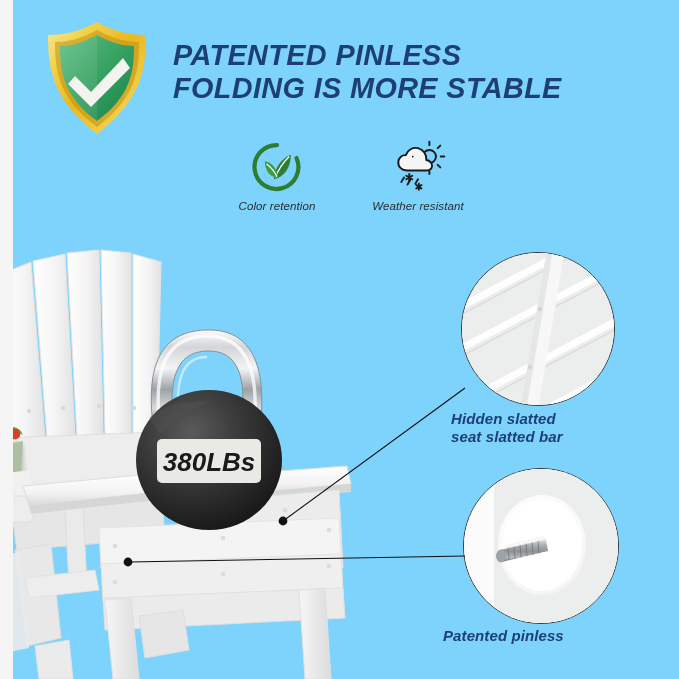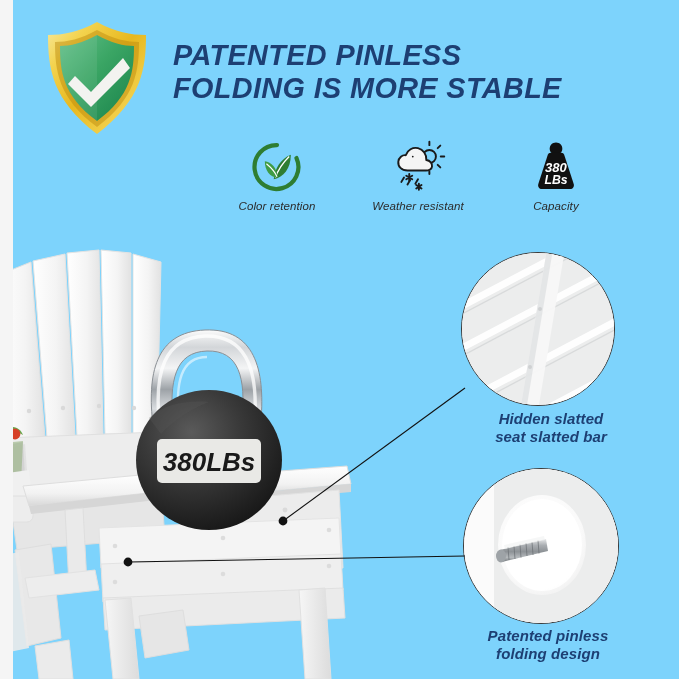--- a/index.html
+++ b/index.html
@@ -50,21 +50,21 @@
   
   .kb{position:absolute;left:96px;top:70px;width:200px;height:230px;}
   .circ{
     position:absolute;border-radius:50%;
     border:1.3px solid #3a3a3a;
     overflow:hidden;background:#fafafa;
   }
   #circ1{left:448px;top:252px;width:152px;height:152px;}
   #circ2{left:450px;top:468px;width:154px;height:154px;}
   .cap{
-    position:absolute;text-align:center;color:#1d3f73;
+    position:absolute;text-align:left;color:#1d3f73;
     font-weight:bold;font-size:15px;line-height:17.5px;
     font-family:"Liberation Sans",sans-serif;letter-spacing:.1px;
   }
   #cap1{left:438px;top:410px;width:200px;}
   #cap2{left:430px;top:627px;width:210px;}
   .cap .l{display:block;}
 
   .leader{position:absolute;left:0;top:0;width:679px;height:679px;pointer-events:none;}
 </style>
 </head>
@@ -125,31 +125,20 @@
           <path d="M32 5 A27 27 0 1 0 56 21" fill="none" stroke="#2e7d32" stroke-width="5.2" stroke-linecap="round"></path>
           <path d="M49 17 C49 34 40 45 28 47 C29 35 36 22 49 17 Z" fill="#2e7d32"></path>
           <path d="M47 19 C40 26 33 36 30 45" fill="none" stroke="#ffffff" stroke-width="1.6"></path>
           <path d="M17 25 C25 26 32 33 33 45 C23 45 17 36 17 25 Z" fill="#3f9b45"></path>
           <path d="M19 28 C25 33 30 39 32 44" fill="none" stroke="#ffffff" stroke-width="1.4"></path>
         </svg>
       </div>
       <div class="lbl">Color retention</div>
     </div>
 
-    <div class="feat" id="feat3">
-      <div class="ico">
-        <svg viewBox="0 0 64 64" width="54" height="54">
-          <path d="M32 3 C27.5 3 24.5 6.3 24.5 10.5 C24.5 12.6 25.4 14.4 26.8 15.6 L37.2 15.6 C38.6 14.4 39.5 12.6 39.5 10.5 C39.5 6.3 36.5 3 32 3 Z" fill="#111111"></path>
-          <path d="M25.5 15 L38.5 15 C40 15 41.2 16 41.7 17.4 L53 52 C53.9 55 51.9 58 48.8 58 L15.2 58 C12.1 58 10.1 55 11 52 L22.3 17.4 C22.8 16 24 15 25.5 15 Z" fill="#111111"></path>
-          <text x="32" y="38" font-family="Liberation Sans, sans-serif" font-size="15.5" font-weight="bold" fill="#ffffff" text-anchor="middle">380</text>
-          <text x="32" y="52.5" font-family="Liberation Sans, sans-serif" font-size="14.5" font-weight="bold" fill="#ffffff" text-anchor="middle">LBs</text>
-        </svg>
-      </div>
-      <div class="lbl">Capacity</div>
-    </div>
   </div>
 
   <div class="scene">
 
     <div class="chair">
       <svg viewBox="0 0 360 441" width="360" height="441">
         <defs>
           <linearGradient id="slatg" x1="0" y1="0" x2="1" y2="0">
             <stop offset="0%" stop-color="#ffffff"></stop>
             <stop offset="55%" stop-color="#f4f4f4"></stop>
@@ -322,21 +311,20 @@
           <line x1="62" y1="74" x2="63" y2="87"></line>
           <line x1="68" y1="73" x2="69" y2="86"></line>
           <line x1="74" y1="71.5" x2="75" y2="84.5"></line>
         </g>
         <path d="M40 76 L80 67 L81 71 L41 80 Z" fill="#f0f1f2" opacity=".6"></path>
       </g>
     </svg>
   </div>
   <div class="cap" id="cap2">
     <span class="l">Patented pinless</span>
-    <span class="l">folding design</span>
   </div>
 
   <svg class="leader">
     <line x1="270" y1="521" x2="452" y2="388" stroke="#111" stroke-width="1.1"></line>
     <circle cx="270" cy="521" r="4.4" fill="#111"></circle>
     <line x1="115" y1="562" x2="452" y2="556" stroke="#111" stroke-width="1.1"></line>
     <circle cx="115" cy="562" r="4.4" fill="#111"></circle>
   </svg>
 
 </div>

